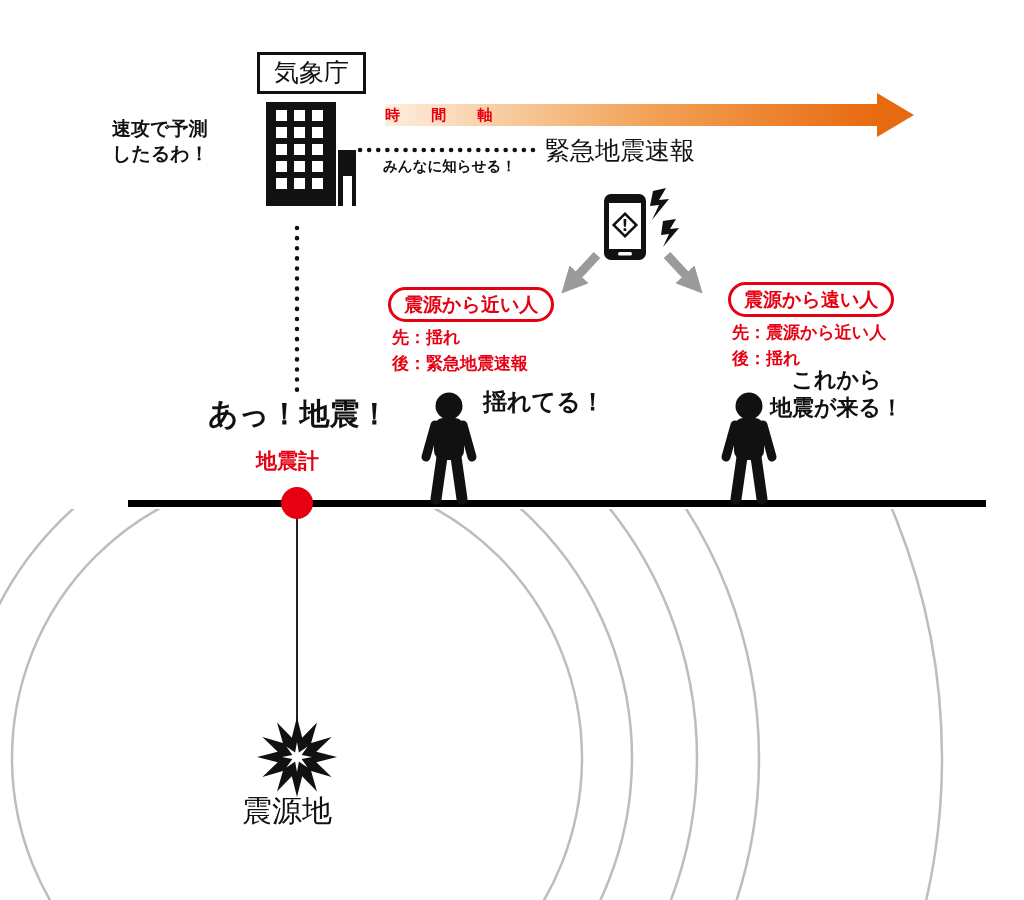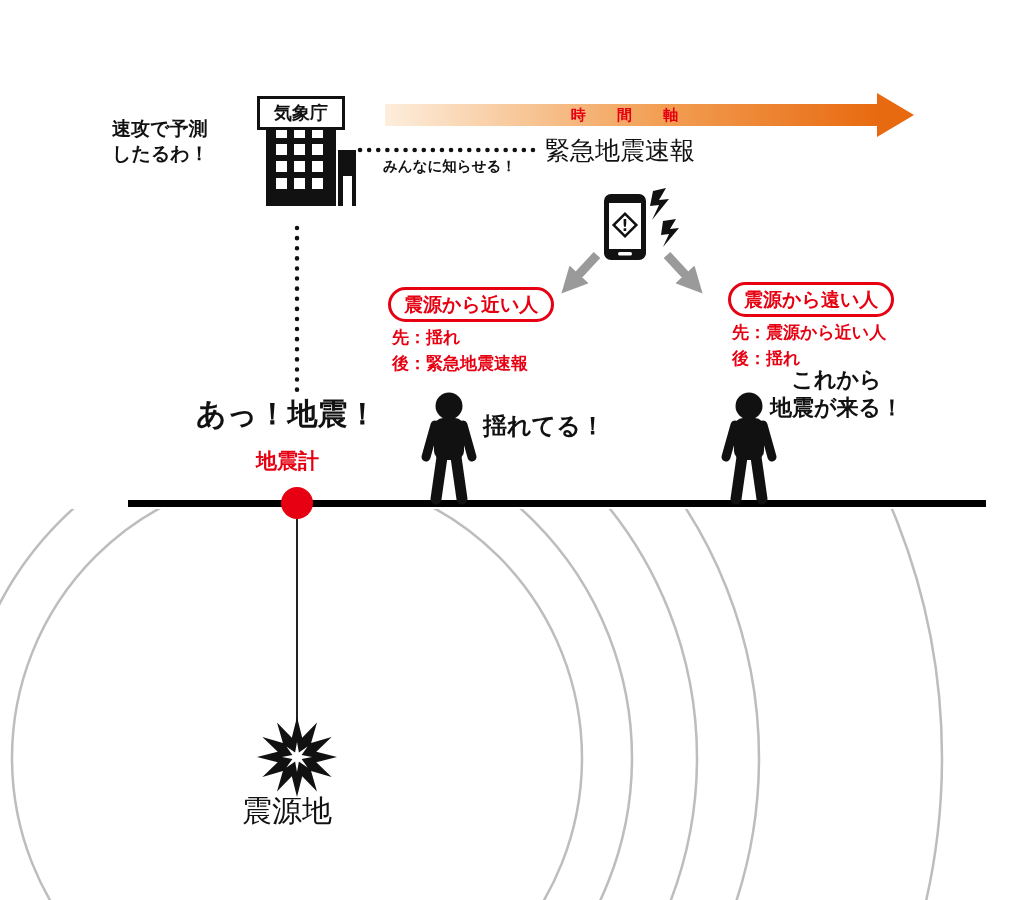--- a/index.html
+++ b/index.html
@@ -7,42 +7,42 @@
     position:relative; width:1024px; height:900px; background:#ffffff;
     font-family:"DejaVu Sans","Liberation Sans",sans-serif; color:#111;
     overflow:hidden;
   }
   .abs { position:absolute; }
   .pre { white-space:pre-line; }
   svg.layer { position:absolute; left:0; top:0; }
 
   .jma-box {
     left:257px; top:52px; border:3px solid #111; background:#fff;
-    font-size:18px; font-weight:700; padding:3px 14px; line-height:1.2;margin-top:44px;
+    font-size:25px; font-weight:400; padding:3px 14px; line-height:1.2;
   }
   .jma-speech { left:112px; top:116px; font-size:19px; font-weight:800; line-height:1.3; }
   .time-label {
-    left:385px; top:106px; width:492px; text-align:center;
+    left:385px; top:106px; width:492px; 
     color:#e60012; font-size:15px; font-weight:800; letter-spacing:13px;
   }
   .notify { left:383px; top:157px; font-size:14.5px; font-weight:800; }
   .eew-title { left:545px; top:134px; font-size:25px; font-weight:400; }
 
   .badge {
     border:3px solid #e60012; border-radius:19px; background:#fff;
     color:#e60012; font-size:19px; font-weight:800; padding:2px 13px; line-height:1.3;
   }
   .near-badge { left:388px; top:287px; }
   .far-badge  { left:728px; top:282px; }
   .order { color:#e60012; font-size:17px; font-weight:800; line-height:1.55; }
   .near-order { left:392px; top:324px; }
   .far-order  { left:732px; top:319px; }
 
-  .quake-exclaim { left:196px; top:394px; font-size:30px; font-weight:900; }
-  .near-speech   { left:483px; top:386px; font-size:24px; font-weight:900;margin-top:24px; }
+  .quake-exclaim { left:208px; top:394px; font-size:30px; font-weight:900; }
+  .near-speech   { left:483px; top:386px; font-size:24px; font-weight:900; }
   .far-speech    { left:770px; top:366px; font-size:22px; font-weight:900; line-height:1.25;text-align:center; }
   .seis-label    { left:256px; top:447px; color:#e60012; font-size:21px; font-weight:900; }
   .epi-label     { left:242px; top:791px; font-size:30px; font-weight:400; }
 </style>
 </head>
 <body>
 
 <div class="stage">
 
   <svg class="layer" width="1024" height="900" viewBox="0 0 1024 900">

